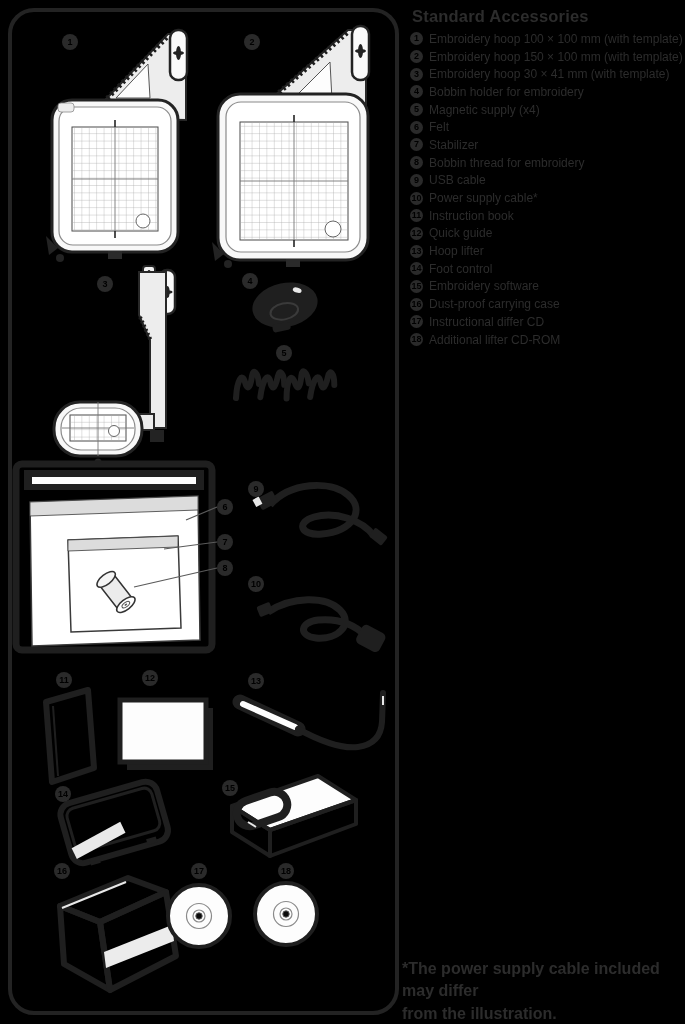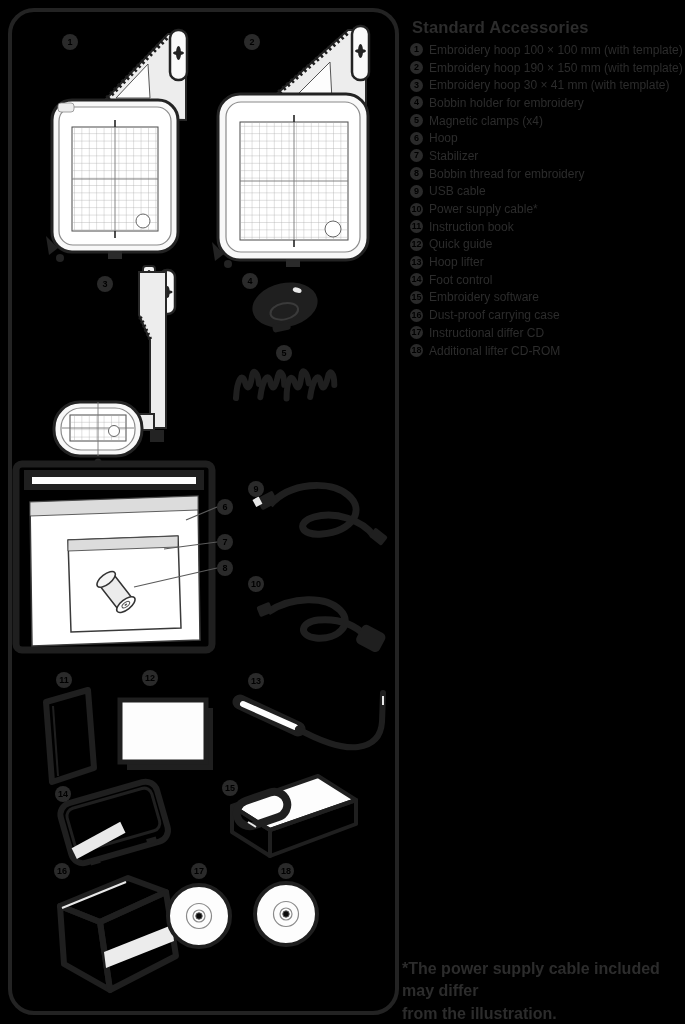--- a/index.html
+++ b/index.html
@@ -5,21 +5,21 @@
   html,body{margin:0;padding:0;}
   body{
     width:685px;height:1024px;
     background:#000;
     position:relative;
     overflow:hidden;
     font-family:"Liberation Sans",sans-serif;
   }
   .panel-svg{position:absolute;left:0;top:0;}
   .side{
-    position:absolute;left:402px;top:12px;width:283px;
+    position:absolute;left:402px;top:1px;width:283px;
     color:#2c2c2c;
   }
   .page-title{
     margin:6px 0 0 10px;
     font-size:16.5px;font-weight:bold;letter-spacing:.2px;
     color:#2c2c2c;
   }
   .acc-list{
     list-style:none;margin:4px 0 0 0;padding:0 0 0 8px;
   }
@@ -301,41 +301,41 @@
 <div class="side">
   <h1 class="page-title">Standard Accessories</h1>
   <ol class="acc-list" id="acc-list">
   <li class="acc-row">
     <span class="num-circle">1</span>
     <span class="acc-label">Embroidery hoop 100 × 100 mm (with template)</span>
   </li>
 
   <li class="acc-row">
     <span class="num-circle">2</span>
-    <span class="acc-label">Embroidery hoop 190 × 150 mm (with template)</span>
+    <span class="acc-label">Embroidery hoop 150 × 100 mm (with template)</span>
   </li>
 
   <li class="acc-row">
     <span class="num-circle">3</span>
     <span class="acc-label">Embroidery hoop 30 × 41 mm (with template)</span>
   </li>
 
   <li class="acc-row">
     <span class="num-circle">4</span>
     <span class="acc-label">Bobbin holder for embroidery</span>
   </li>
 
   <li class="acc-row">
     <span class="num-circle">5</span>
-    <span class="acc-label">Magnetic clamps (x4)</span>
+    <span class="acc-label">Magnetic supply (x4)</span>
   </li>
 
   <li class="acc-row">
     <span class="num-circle">6</span>
-    <span class="acc-label">Hoop</span>
+    <span class="acc-label">Felt</span>
   </li>
 
   <li class="acc-row">
     <span class="num-circle">7</span>
     <span class="acc-label">Stabilizer</span>
   </li>
 
   <li class="acc-row">
     <span class="num-circle">8</span>
     <span class="acc-label">Bobbin thread for embroidery</span>

